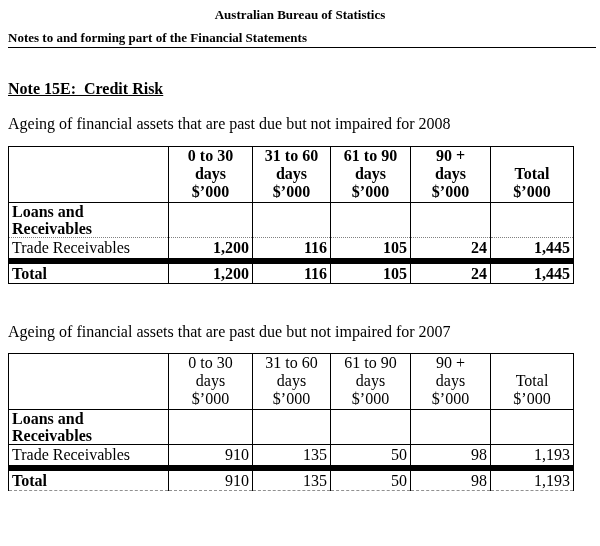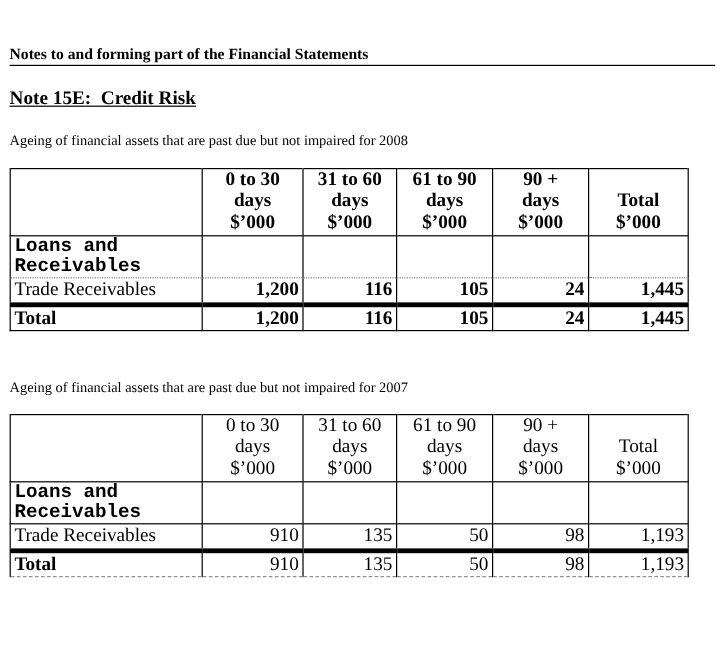--- a/index.html
+++ b/index.html
@@ -9,33 +9,33 @@
     font-family: "Liberation Serif", "DejaVu Serif", serif;
     overflow: hidden;
   }
   .page { padding: 7px 8px 0 8px; }
 
   .org-title {
     text-align: center; font-weight: bold;
     font-size: 13px; line-height: 15px;
   }
   .doc-header {
-    margin-top: 30px; font-weight: bold;
+    margin-top: 8px; font-weight: bold;
     font-size: 13px; line-height: 15px;
     padding-bottom: 2px;
     border-bottom: 1px solid #000;
     width: 588px;
   }
   .note-title {
-    margin-top: 18px;
+    margin-top: 31px;
     font-size: 16px; line-height: 19px;
     font-weight: bold; text-decoration: underline;
     white-space: pre;
   }
-  .caption { font-size: 12px; line-height: 17px; }
+  .caption { font-size: 16px; line-height: 17px; }
   .caption-1 { margin-top: 17px; }
   .caption-2 { margin-top: 39px; }
 
   table {
     border-collapse: collapse; table-layout: fixed;
     width: 565px; border-top: 1px solid #000;
   }
   .t2008 { margin-top: 14px; }
   .t2007 { margin-top: 13px; }
   col.c-label { width: 160px; }
@@ -54,41 +54,41 @@
     line-height: 18px; white-space: pre-line;
     height: 54px; padding-bottom: 1px;
     border-bottom: 1px solid #000;
   }
   .t2008 thead th { font-weight: bold; }
   .t2007 thead th { font-weight: normal; }
 
   tr.group td {
     height: 34px; vertical-align: top;
     line-height: 17px;
-    font-family: Liberation Mono, monospace;
   }
   tr.group td.rowlabel { font-weight: bold; white-space: pre-line; }
   .t2008 tr.group td { border-bottom: 1px dotted #808080; }
   .t2007 tr.group td { border-bottom: 1px solid #000; }
 
-  tr.data td { height: 20px; border-bottom: 4px solid #000000; }
+  tr.data td { height: 20px; border-bottom: 6px solid #000000; }
   tr.total td { height: 19px; }
   .t2008 tr.total td { border-bottom: 1px solid #000; }
   .t2007 tr.total td { border-bottom: 1px dashed #909090; }
 
   td.rowlabel { text-align: left; }
   tr.total td.rowlabel { font-weight: bold; }
   td.val { text-align: right; margin-top: 48px; }
   .t2008 td.val { font-weight: bold; }
 </style>
 </head>
 <body>
 
 <div class="page">
 
+  <div class="org-title">Australian Bureau of Statistics</div>
 
   <div class="doc-header">Notes to and forming part of the Financial Statements</div>
 
   <div class="note-title">Note 15E:  Credit Risk</div>
 
   <div class="caption caption-1">Ageing of financial assets that are past due but not impaired for 2008</div>
 
   <table class="t2008">
     <colgroup>
       <col class="c-label">

